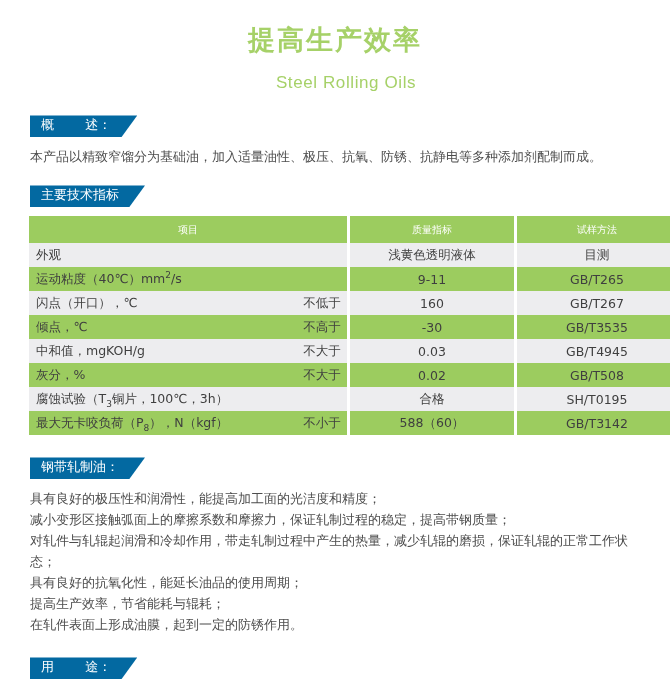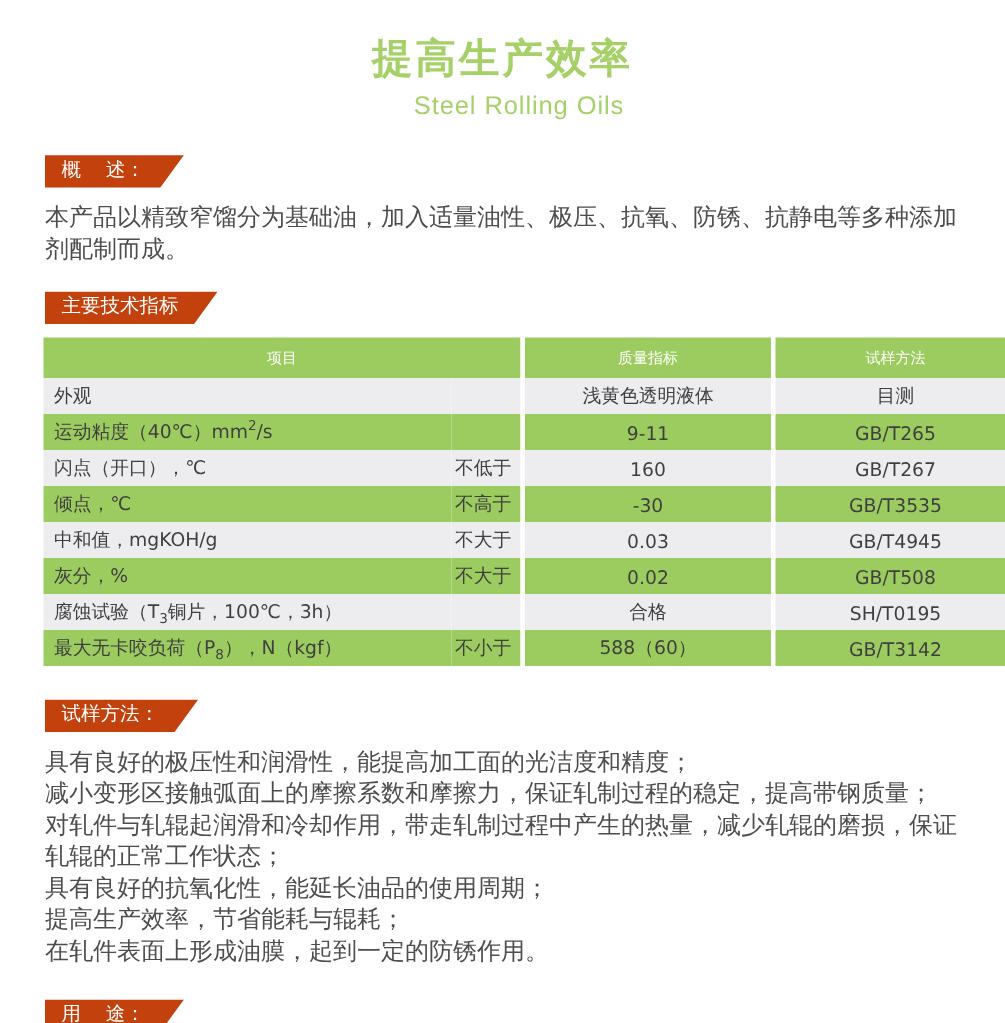--- a/index.html
+++ b/index.html
@@ -30,47 +30,48 @@
     font-size: 27px;
     font-weight: bold;
     color: #a6d168;
     letter-spacing: 2px;
     line-height: 1.35;
   }
   .title-en {
     font-size: 17px;
     color: #a6d168;
     letter-spacing: 0.6px;
-    margin-top: 3px;
+    margin-top: 15px;
     font-family: "Liberation Sans", sans-serif;
     padding-left: 22px;
   }
 
   
   .section-banner {
     position: relative;
     display: inline-block;
     height: 22px;
     line-height: 22px;
     margin-left: 30px;
     margin-bottom: 9px;
     color: #ffffff;
     font-size: 13px;
     padding: 0 26px 0 11px;
-    background: #c2410c;
+    background: #0369a1;
     -webkit-clip-path: polygon(0 0, 100% 0, calc(100% - 16px) 100%, 0 100%);
     clip-path: polygon(0 0, 100% 0, calc(100% - 16px) 100%, 0 100%);
     white-space: pre;
+    font-family: Liberation Mono, monospace;
   }
   .banner-wrap { line-height: 0; }
 
   
   .para {
     margin: 0 30px;
-    font-size: 16px;
+    font-size: 13px;
     line-height: 21px;
     color: #4d4d4d;
   }
   .para-list .line { display: block; }
   .spacer-14 { height: 14px; }
   .spacer-18 { height: 18px; }
   .spacer-22 { height: 22px; }
 
   
   .spec-table {
@@ -219,21 +220,21 @@
           <td class="c-spec">588（60）</td>
           <td class="gap-cell"></td>
           <td class="c-method">GB/T3142</td>
         </tr>
       </tbody>
   </table>
 
   <div class="spacer-22"></div>
 
   <div class="banner-wrap">
-    <span class="section-banner">试样方法：</span>
+    <span class="section-banner">钢带轧制油：</span>
   </div>
   <div class="para para-list" id="perf-list">
       <span class="line">具有良好的极压性和润滑性，能提高加工面的光洁度和精度；</span>
       <span class="line">减小变形区接触弧面上的摩擦系数和摩擦力，保证轧制过程的稳定，提高带钢质量；</span>
       <span class="line">对轧件与轧辊起润滑和冷却作用，带走轧制过程中产生的热量，减少轧辊的磨损，保证轧辊的正常工作状态；</span>
       <span class="line">具有良好的抗氧化性，能延长油品的使用周期；</span>
       <span class="line">提高生产效率，节省能耗与辊耗；</span>
       <span class="line">在轧件表面上形成油膜，起到一定的防锈作用。</span>
     </div>
 

